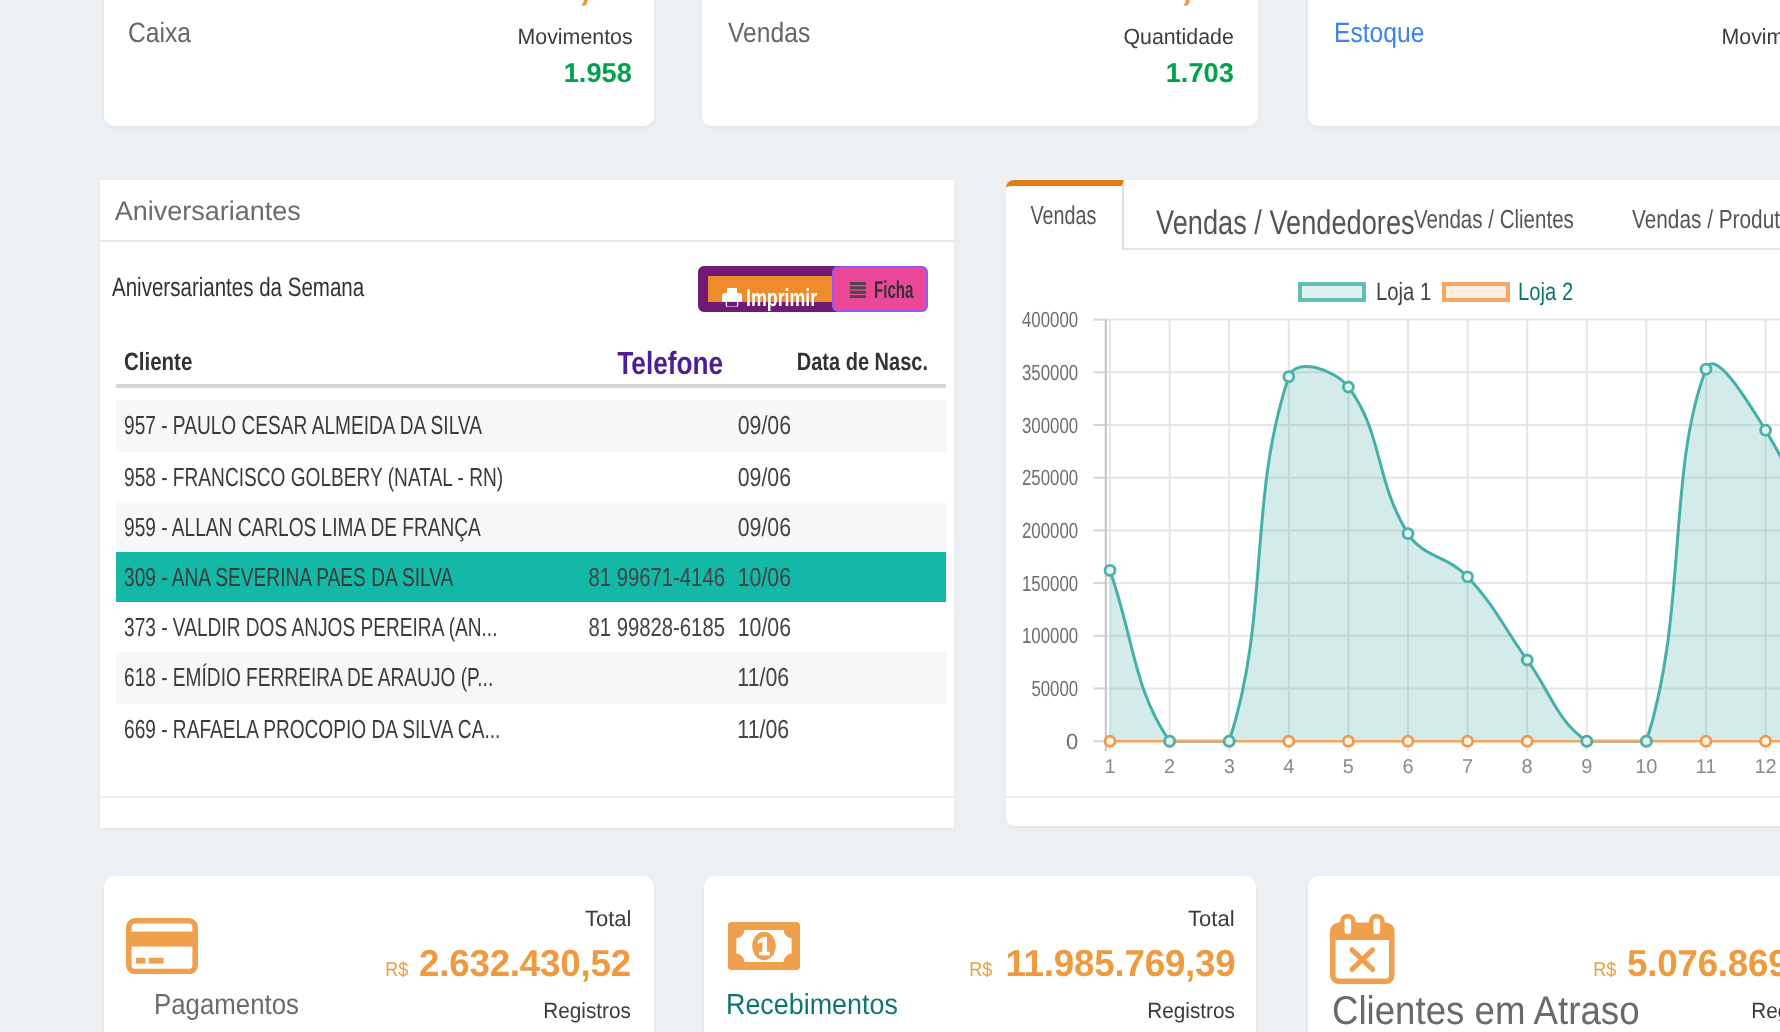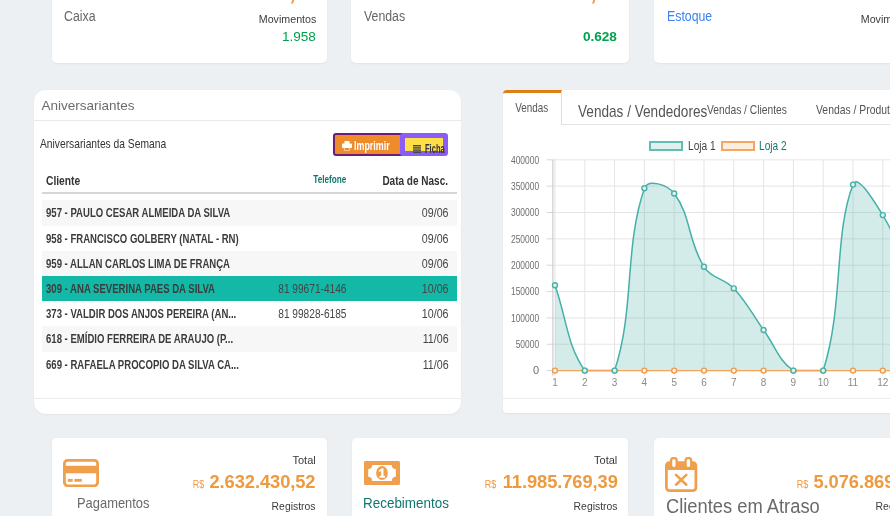--- a/index.html
+++ b/index.html
@@ -1,63 +1,64 @@
 <!DOCTYPE html>
 <html><head><meta charset="utf-8"><style>
 *{margin:0;padding:0;box-sizing:border-box}
 html,body{width:890px;height:516px;overflow:hidden;background:#edf0f3;font-family:"Liberation Sans",sans-serif}
 .abs{position:absolute}
 .card{position:absolute;background:#fff;border-radius:5px;box-shadow:0 1px 2px rgba(0,0,0,.05)}
 .rt{text-align:right}
-td.c1{font-weight:bold;padding:0 0 0 3.5px;white-space:nowrap;overflow:hidden;line-height:25.2px;height:25.2px;width:200px;color:#3b3b3b}
+td.c1{font-weight:normal;padding:0 0 0 3.5px;white-space:nowrap;overflow:hidden;line-height:25.2px;height:25.2px;width:200px;color:#3b3b3b}
 td.c2{text-align:right;width:104.5px;padding:0;white-space:nowrap;line-height:25.2px;color:#444;overflow:hidden}
-td.c3{text-align:right;width:110.2px;padding:0 8.4px 0 0;white-space:nowrap;line-height:25.2px;color:#444;overflow:hidden}
+td.c3{text-align:left;width:110.2px;padding:0 8.4px 0 0;white-space:nowrap;line-height:25.2px;color:#444;overflow:hidden}
 </style></head>
 <body>
 
 <div class="card" style="left:52px;top:-47px;width:275px;height:110.3px">
   <div class="abs" style="left:12.3px;top:54.5px;font-size:14px;color:#666"><span style="display:inline-block;transform:scaleX(0.88);transform-origin:left center;white-space:pre;">Caixa</span></div>
   <div class="abs rt" style="right:18px;top:26.7px;width:200px;font-size:24px;line-height:24px;font-weight:bold;color:#ef9a3e">4.740,4</div>
   <div class="abs rt" style="right:11px;top:59.6px;width:200px;font-size:11px;color:#3c3c3c"><span style="display:inline-block;transform:scaleX(0.97);transform-origin:right center;white-space:pre;">Movimentos</span></div>
-  <div class="abs rt" style="right:11.1px;top:76.3px;width:200px;font-size:13.6px;font-weight:normal;color:#00a14e">1.958</div>
+  <div class="abs rt" style="right:11.1px;top:76.3px;width:200px;font-size:13.6px;font-weight:bold;color:#00a14e">1.958</div>
 </div>
 <div class="card" style="left:351px;top:-47px;width:278px;height:110.3px">
   <div class="abs" style="left:13.2px;top:54.5px;font-size:14px;color:#666"><span style="display:inline-block;transform:scaleX(0.88);transform-origin:left center;white-space:pre;">Vendas</span></div>
   <div class="abs rt" style="right:19px;top:26.7px;width:200px;font-size:24px;line-height:24px;font-weight:bold;color:#ef9a3e">1.042,1</div>
-  <div class="abs rt" style="right:12.1px;top:76.3px;width:200px;font-size:13.6px;font-weight:bold;color:#00a14e">0.628</div>
+  <div class="abs rt" style="right:12.1px;top:59.6px;width:200px;font-size:11px;color:#3c3c3c"><span style="display:inline-block;transform:scaleX(0.97);transform-origin:right center;white-space:pre;">Quantidade</span></div>
+  <div class="abs rt" style="right:12.1px;top:76.3px;width:200px;font-size:13.6px;font-weight:bold;color:#00a14e">1.703</div>
 </div>
 <div class="card" style="left:653.5px;top:-47px;width:277px;height:110.3px">
   <div class="abs" style="left:13.5px;top:54.5px;font-size:14px;color:#3b82f6"><span style="display:inline-block;transform:scaleX(0.88);transform-origin:left center;white-space:pre;">Estoque</span></div>
   <div class="abs rt" style="right:12.5px;top:59.6px;width:200px;font-size:11px;color:#3c3c3c"><span style="display:inline-block;transform:scaleX(0.97);transform-origin:right center;white-space:pre;">Movimentos</span></div>
   <div class="abs rt" style="right:12.5px;top:76.3px;width:200px;font-size:13.6px;font-weight:bold;color:#00a14e">941</div>
 </div>
 
-<div class="card" style="left:34px;top:90px;width:427.2px;height:323.6px;border-radius:12px">
+<div class="card" style="left:50px;top:90px;width:427.2px;height:323.6px;border-radius:0">
   <div class="abs" style="left:0;top:0;width:100%;height:31px;border-bottom:1px solid #e7eaec"></div>
   <div class="abs" style="left:7.4px;top:8px;font-size:13.5px;color:#6a6d70">Aniversariantes</div>
   <div class="abs" style="left:6.4px;top:46px;font-size:13.3px;color:#333"><span style="display:inline-block;transform:scaleX(0.772);transform-origin:left center;white-space:pre;">Aniversariantes da Semana</span></div>
-  <div class="abs" style="left:299.3px;top:43.4px;width:79px;height:22.2px;background:#ee8c2b;border:2px solid #701a75;border-radius:3px">
+  <div class="abs" style="left:299.3px;top:43.4px;width:79px;height:22.2px;background:#ee8c2b;border:5px solid #701a75;border-radius:3px">
     <svg class="abs" style="left:6.8px;top:5.6px" width="10" height="10" viewBox="0 0 512 512">
         <path fill="#fff" d="M128 0h256v128H128zM64 128h384c35 0 64 29 64 64v128c0 18-14 32-32 32h-64v96c0 18-14 32-32 32H128c-18 0-32-14-32-32v-96H32c-18 0-32-14-32-32V192c0-35 29-64 64-64zm64 224v112h256V352H128z"></path>
       </svg>
     <div class="abs" style="left:19.2px;top:3.2px;font-size:12.2px;font-weight:bold;color:#fff"><span style="display:inline-block;transform:scaleX(0.73);transform-origin:left center;white-space:pre;">Imprimir</span></div>
     </div>
-  <div class="abs" style="left:366.1px;top:43.4px;width:47.8px;height:22.2px;background:#fde047;border:5px solid #8b5cf6;border-radius:3px">
+  <div class="abs" style="left:366.1px;top:43.4px;width:47.8px;height:22.2px;background:#ec4899;border:1px solid #8b5cf6;border-radius:3px">
     <svg class="abs" style="left:7.6px;top:6.6px" width="8" height="8" viewBox="0 0 8 8">
         <g fill="#484848">
           <rect x="0" y="0" width="8" height="1.45"></rect>
           <rect x="0" y="2.2" width="8" height="1.45"></rect>
           <rect x="0" y="4.4" width="8" height="1.45"></rect>
           <rect x="0" y="6.6" width="8" height="1.45"></rect>
         </g>
       </svg>
     <div class="abs" style="left:20px;top:3.2px;font-size:12.2px;font-weight:bold;color:#333"><span style="display:inline-block;transform:scaleX(0.62);transform-origin:left center;white-space:pre;">Ficha</span></div>
     </div>
   <div class="abs" style="left:11.5px;top:83.5px;font-size:12.5px;font-weight:bold;color:#333"><span style="display:inline-block;transform:scaleX(0.82);transform-origin:left center;white-space:pre;">Cliente</span></div>
-  <div class="abs rt" style="right:115.2px;top:83.5px;width:120px;font-size:10px;font-weight:bold;color:#0f766e"><span style="display:inline-block;transform:scaleX(0.82);transform-origin:right center;white-space:pre;">Telefone</span></div>
+  <div class="abs rt" style="right:115.2px;top:83.5px;width:120px;font-size:16px;font-weight:bold;color:#4c1d95"><span style="display:inline-block;transform:scaleX(0.82);transform-origin:right center;white-space:pre;">Telefone</span></div>
   <div class="abs rt" style="right:12.9px;top:83.5px;width:120px;font-size:12.5px;font-weight:bold;color:#333"><span style="display:inline-block;transform:scaleX(0.8);transform-origin:right center;white-space:pre;">Data de Nasc.</span></div>
   <div class="abs" style="left:8px;top:102.2px;width:414.7px;height:1.8px;background:#d6d6d6"></div>
   <div class="abs" style="left:8px;top:110.3px;width:414.7px;height:192.2px;overflow:hidden">
     <table style="width:100%;table-layout:fixed;border-collapse:collapse;font-size:13px">
       <tbody>
 <tr style="background:#f7f7f7">
             <td class="c1"><span style="display:inline-block;transform:scaleX(0.735);transform-origin:left center;white-space:pre;">957 - PAULO CESAR ALMEIDA DA SILVA</span></td>
             <td class="c2"><span style="display:inline-block;transform:scaleX(0.78);transform-origin:right center;white-space:pre;"></span></td>
             <td class="c3"><span style="display:inline-block;transform:scaleX(0.82);transform-origin:right center;white-space:pre;">09/06</span></td>
           </tr>

